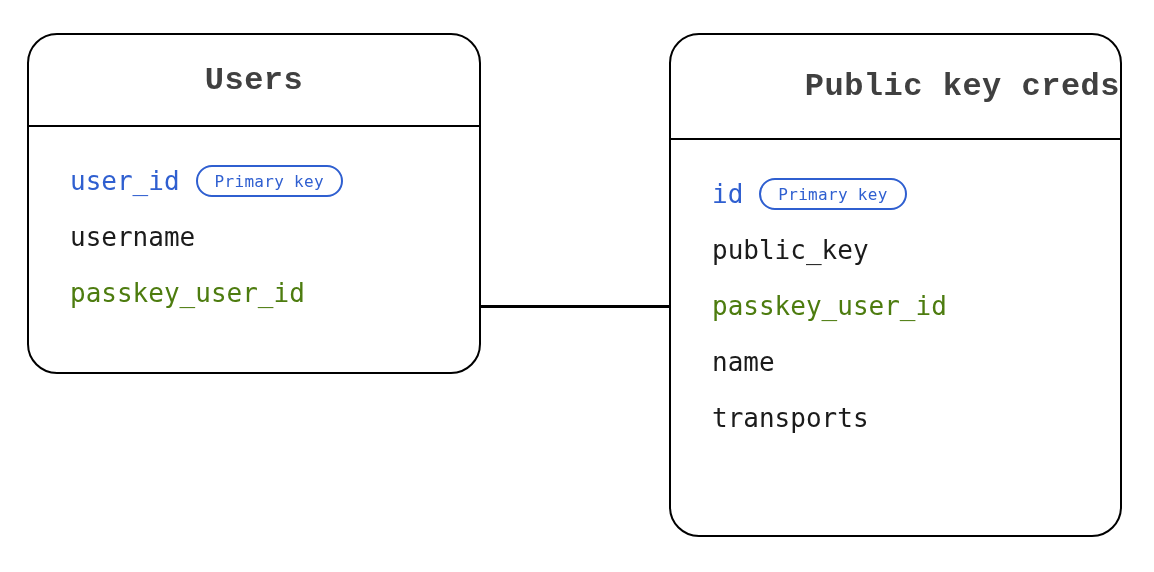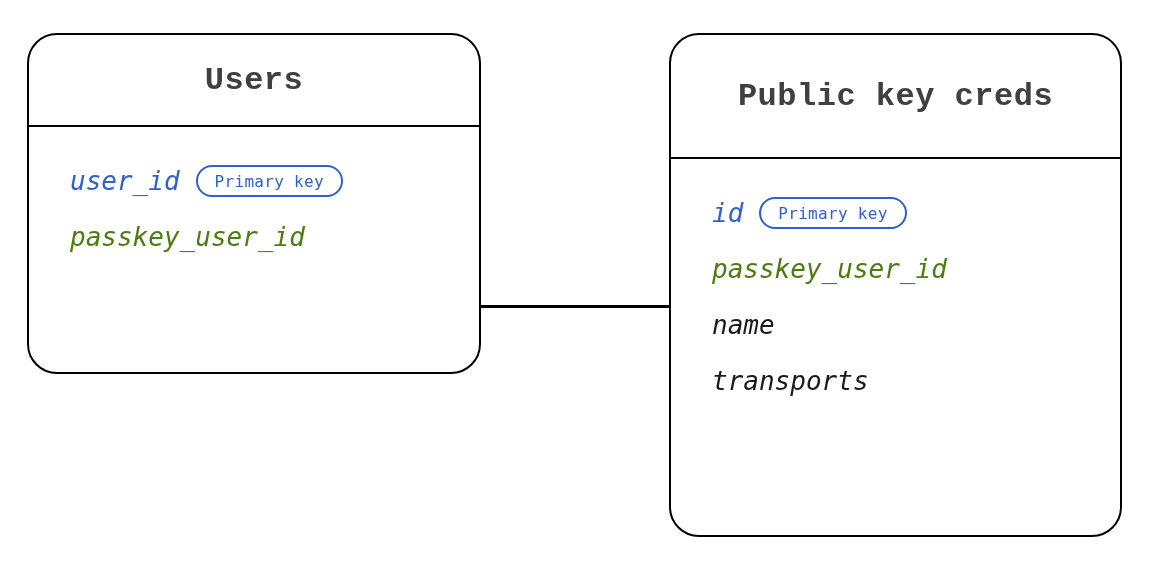--- a/index.html
+++ b/index.html
@@ -60,21 +60,20 @@
     align-items: center;
     gap: 16px;
   }
 
   .field-name {
     font-family: "DejaVu Sans Mono", "Liberation Mono", monospace;
     font-size: 26px;
     line-height: 1;
     color: #1b1b1b;
     white-space: nowrap;
-    font-style: italic;
   }
   .field-name.is-pk   { color: #2f5fd0; }
   .field-name.is-fk   { color: #4d7c0f; }
   .field-name.is-plain{ color: #1b1b1b; }
 
   .pk-badge {
     display: inline-flex;
     align-items: center;
     justify-content: center;
     box-sizing: border-box;
@@ -110,34 +109,40 @@
         <div class="entity-title">Users</div>
       </div>
       <div class="entity-fields">
         <div class="field-row">
           <span class="field-name is-pk">user_id</span>
           <span class="pk-badge">
             <span class="pk-badge-label">Primary key</span>
           </span>
         </div>
         <div class="field-row">
+          <span class="field-name is-plain">username</span>
+        </div>
+        <div class="field-row">
           <span class="field-name is-fk">passkey_user_id</span>
         </div>
       </div>
     </div>
     <div class="entity" style="left: 669px; top: 33px; width: 453px; height: 504px;">
-      <div class="entity-header" style="height: 124px;">
+      <div class="entity-header" style="height: 105px; justify-content: flex-end;">
         <div class="entity-title">Public key creds</div>
       </div>
       <div class="entity-fields">
         <div class="field-row">
           <span class="field-name is-pk">id</span>
           <span class="pk-badge">
             <span class="pk-badge-label">Primary key</span>
           </span>
+        </div>
+        <div class="field-row">
+          <span class="field-name is-plain">public_key</span>
         </div>
         <div class="field-row">
           <span class="field-name is-fk">passkey_user_id</span>
         </div>
         <div class="field-row">
           <span class="field-name is-plain">name</span>
         </div>
         <div class="field-row">
           <span class="field-name is-plain">transports</span>
         </div>

